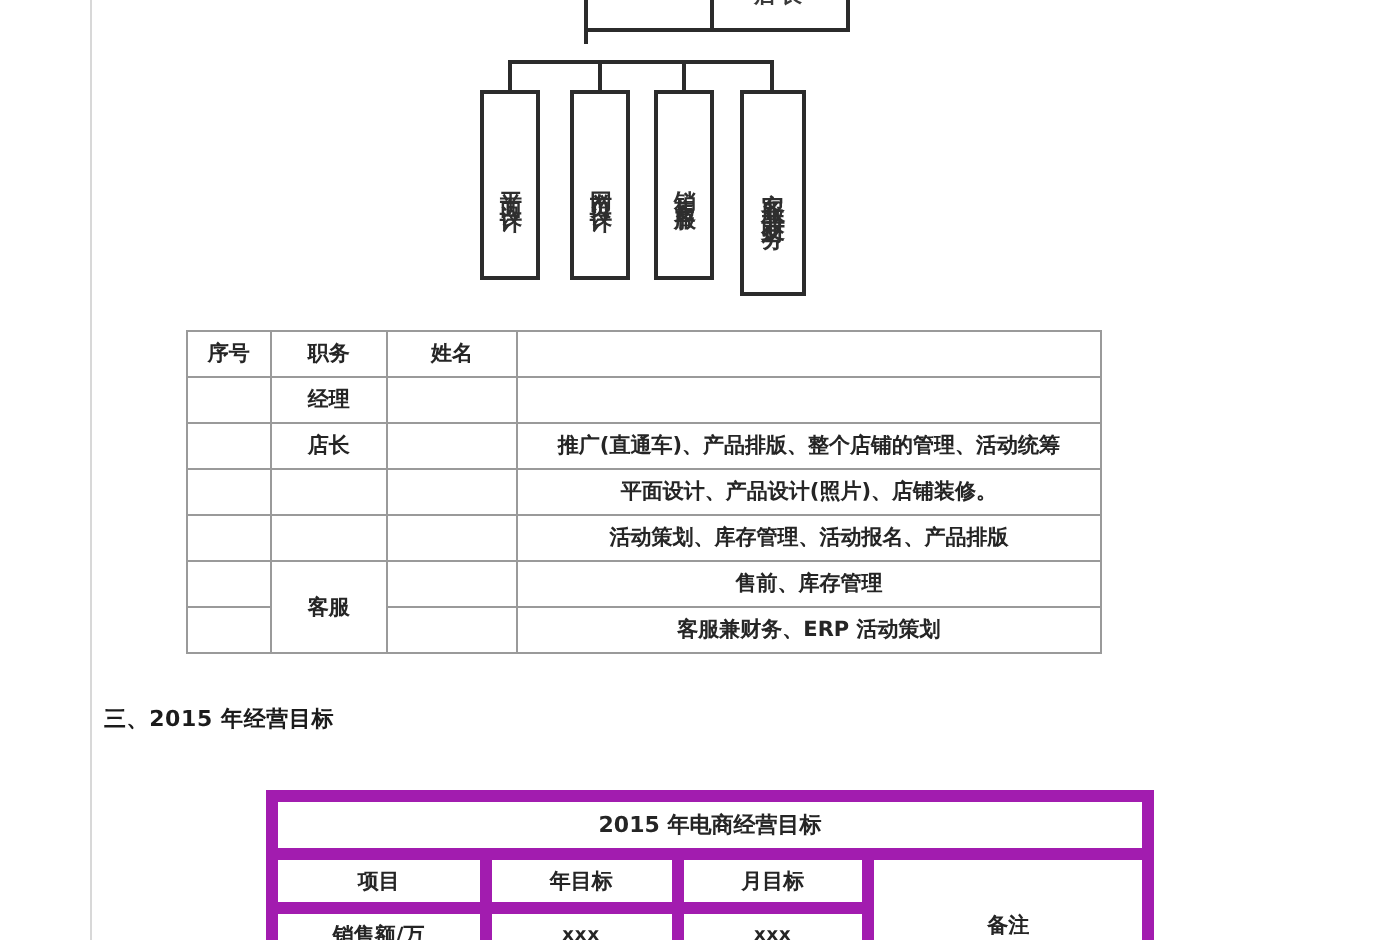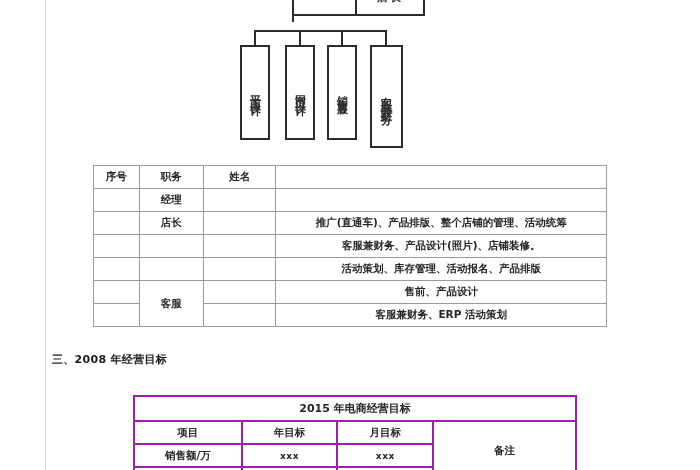--- a/index.html
+++ b/index.html
@@ -70,21 +70,21 @@
   .ln-h-bus{left:254px;top:30px;width:133px;height:2px;}
   
   .ln-d1{left:254px;top:30px;width:2px;height:16px;}
   .ln-d2{left:299px;top:30px;width:2px;height:16px;}
   .ln-d3{left:341px;top:30px;width:2px;height:16px;}
   .ln-d4{left:385px;top:30px;width:2px;height:16px;}
 
   
   table{border-collapse:collapse;}
   .tbl1{
-    position:absolute;left:93px;top:165px;width:514px;
+    position:absolute;left:93px;top:165px;width:458px;
     font-size:10.5px;
   }
   .tbl1 td{
     border:1px solid #9a9a9a;
     height:22px;
     text-align:center;
     vertical-align:middle;
     font-weight:bold;
     color:#252525;
     padding:0 2px;
@@ -100,21 +100,21 @@
     font-size:11px;font-weight:bold;color:#1b1b1b;
     letter-spacing:0.3px;
   }
 
   
   .tbl2{
     position:absolute;left:133px;top:395px;width:444px;
     font-size:10.5px;
   }
   .tbl2 td{
-    border:2px solid #a21caf;
+    border:6px solid #a21caf;
     height:21px;
     text-align:center;
     vertical-align:middle;
     font-weight:bold;
     color:#252525;
     padding:0 2px;
   }
   .g-item{width:108px;}
   .g-year{width:95px;margin-left:10px;}
   .g-month{width:95px;margin-top:24px;}
@@ -176,43 +176,43 @@
       <tr>
         <td></td>
         <td>店长</td>
         <td></td>
         <td>推广(直通车)、产品排版、整个店铺的管理、活动统筹</td>
       </tr>
       <tr>
         <td></td>
         <td></td>
         <td></td>
-        <td>客服兼财务、产品设计(照片)、店铺装修。</td>
+        <td>平面设计、产品设计(照片)、店铺装修。</td>
       </tr>
       <tr>
         <td></td>
         <td></td>
         <td></td>
         <td>活动策划、库存管理、活动报名、产品排版</td>
       </tr>
       <tr>
         <td></td>
         <td rowspan="2">客服</td>
         <td></td>
-        <td>售前、产品设计</td>
+        <td>售前、库存管理</td>
       </tr>
       <tr>
         <td></td>
         <td></td>
         <td>客服兼财务、ERP 活动策划</td>
       </tr>
     </tbody>
   </table>
 
-  <div class="sec-head">三、2008 年经营目标</div>
+  <div class="sec-head">三、2015 年经营目标</div>
 
   <table class="tbl2">
     <tbody>
       <tr class="title-row">
         <td colspan="4">2015 年电商经营目标</td>
       </tr>
       <tr>
         <td class="g-item">项目</td>
         <td class="g-year">年目标</td>
         <td class="g-month">月目标</td>

